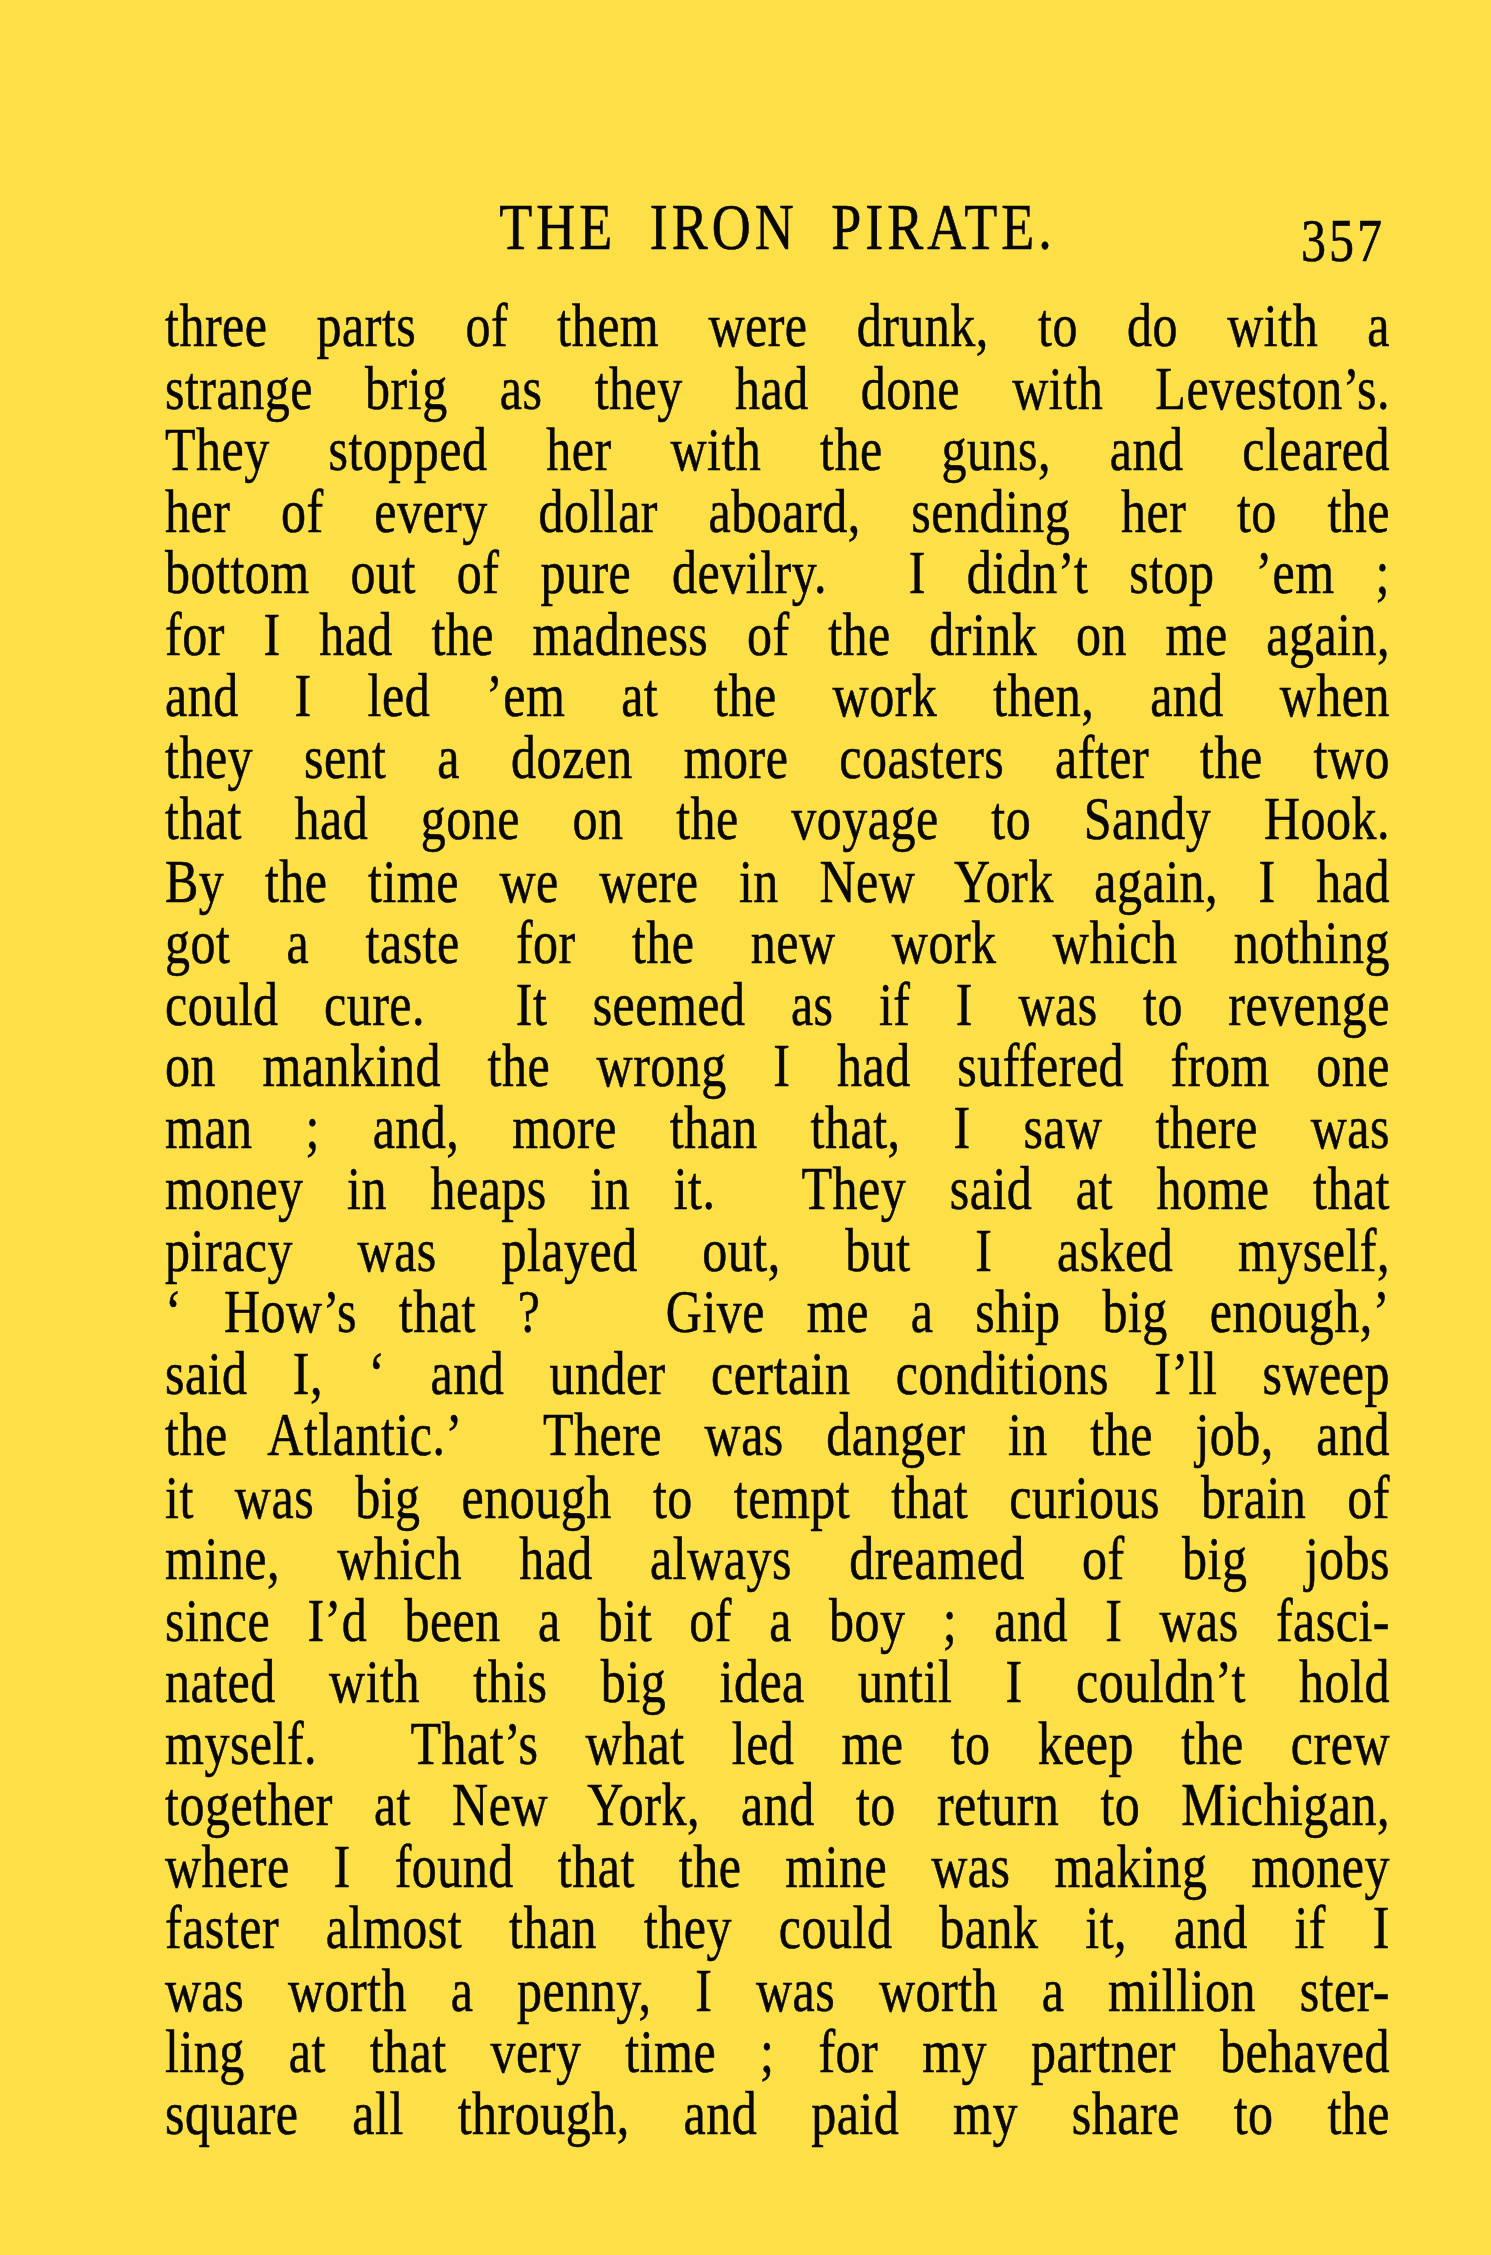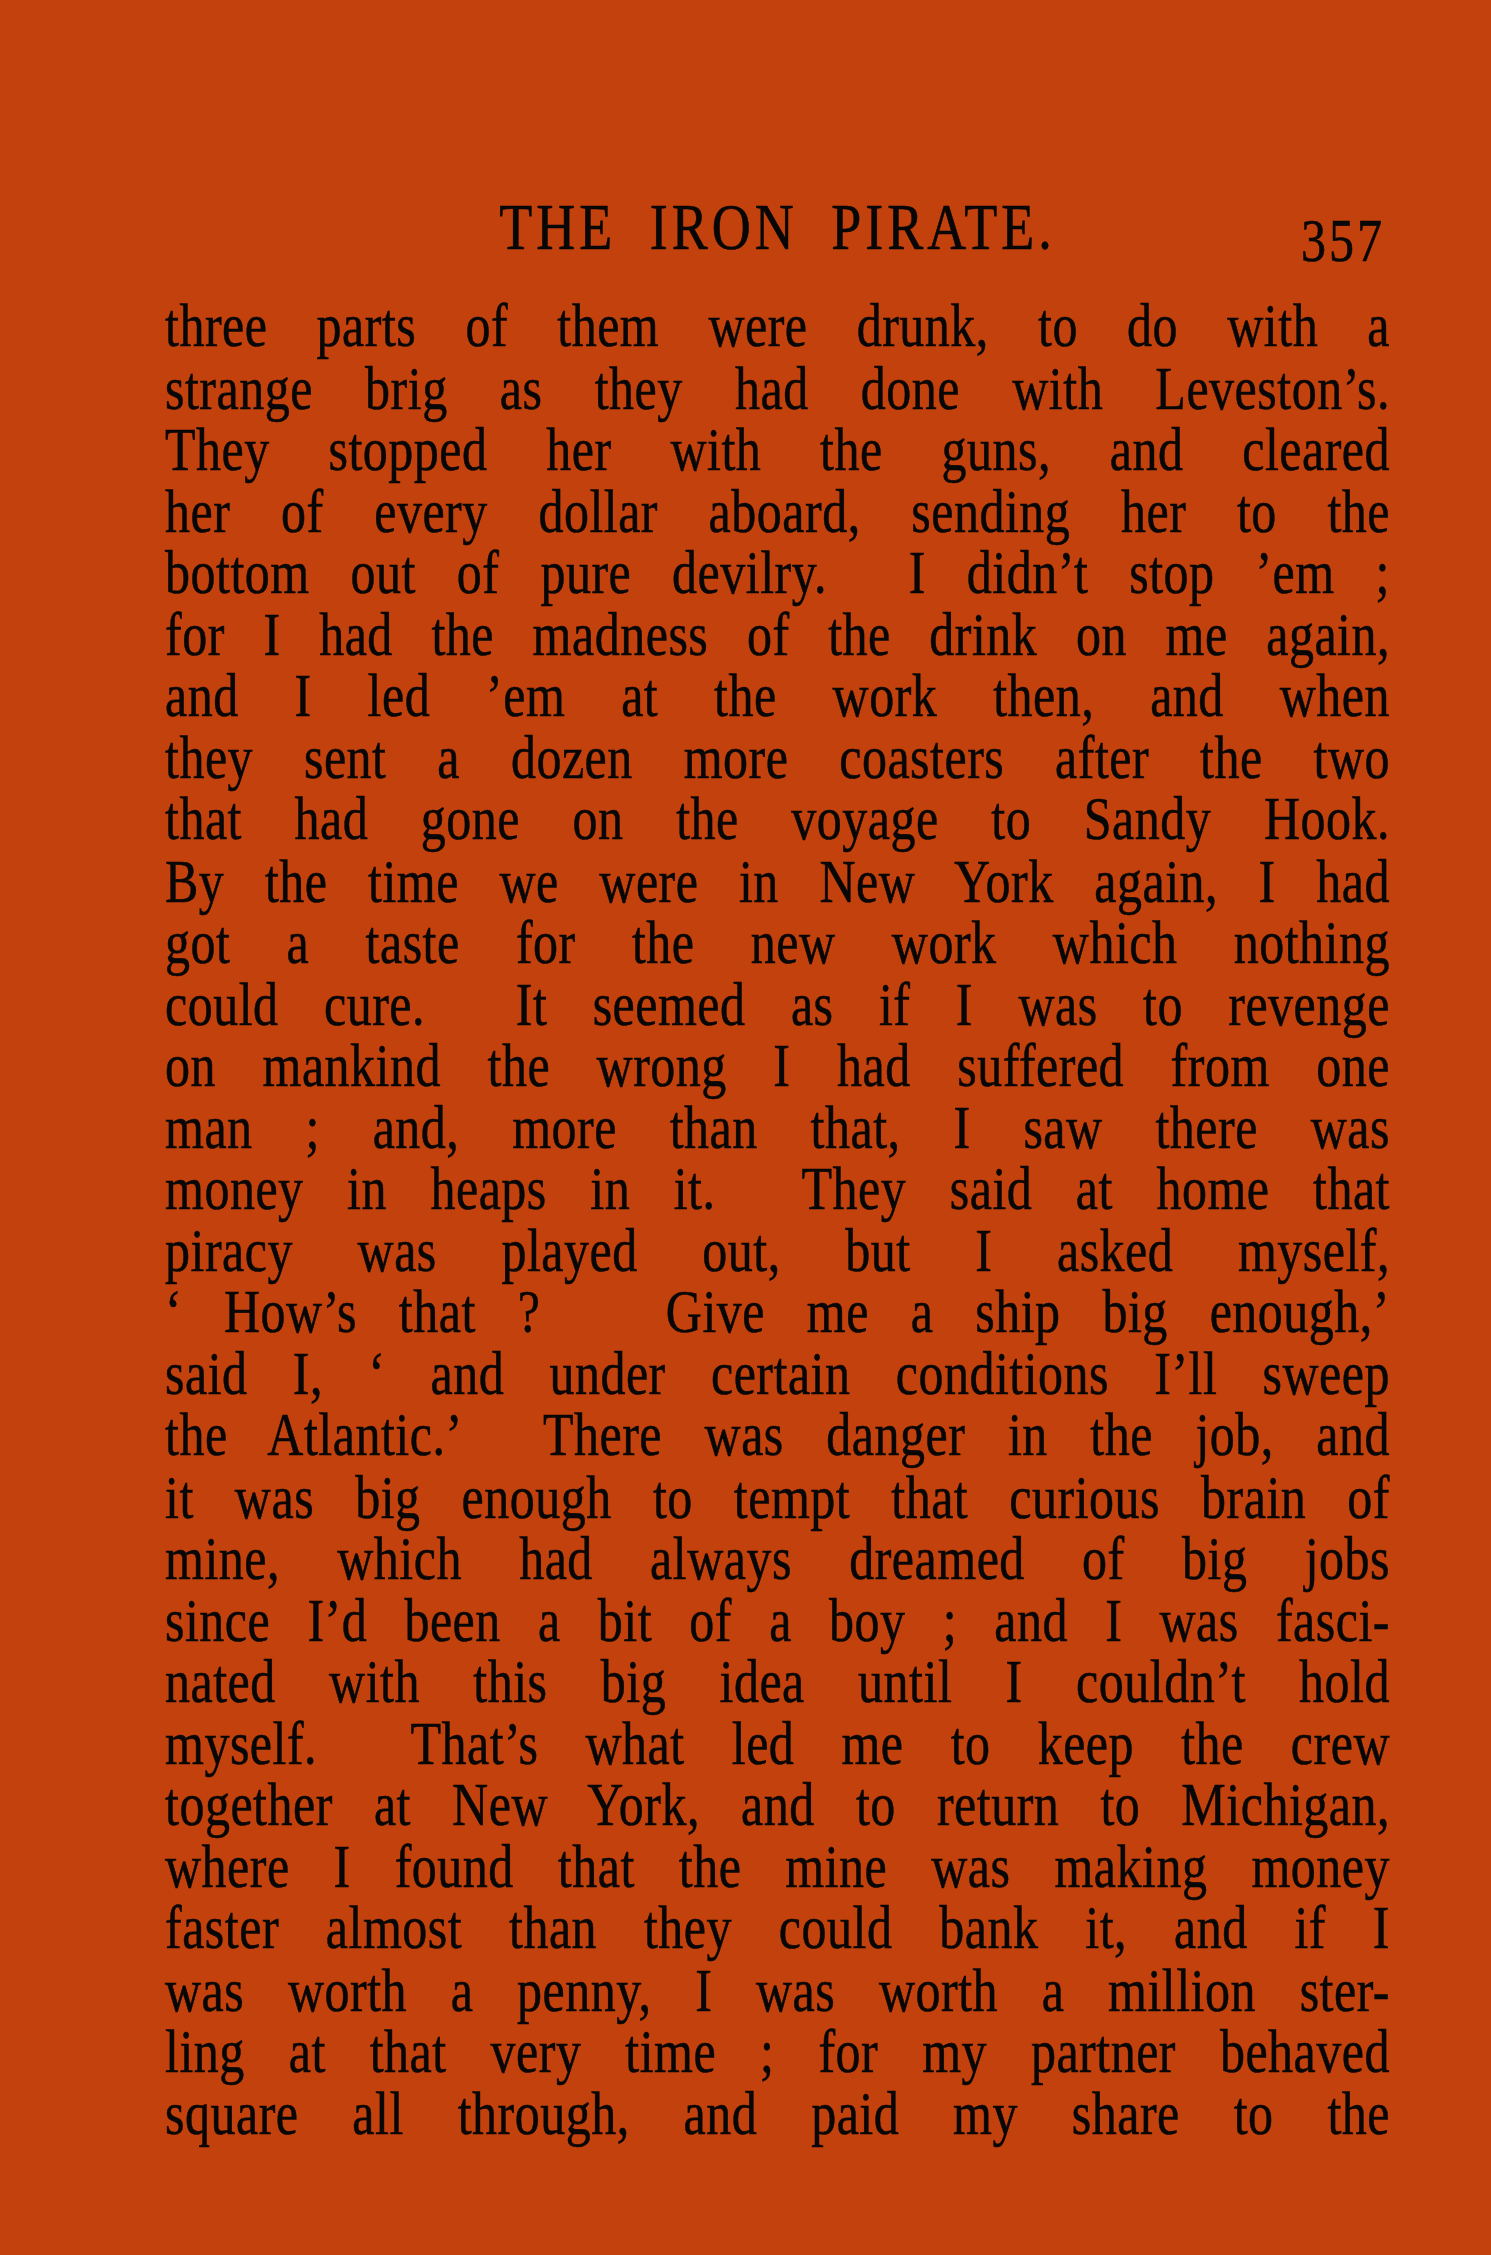--- a/index.html
+++ b/index.html
@@ -1,20 +1,20 @@
 <!DOCTYPE html>
 <html><head>
 <meta charset="utf-8">
 <style>
   html, body { margin: 0; padding: 0; background: #ffffff; }
   .page {
     position: relative;
     width: 1491px;
     height: 2255px;
-    background: #c2410c;
+    background: #fde047;
     overflow: hidden;
     font-family: "Liberation Serif", "DejaVu Serif", serif;
     color: #070707;
   }
   
   .stretch {
     position: absolute;
     top: 0; left: 165px;
     width: 1225px;
     height: 1848px;

